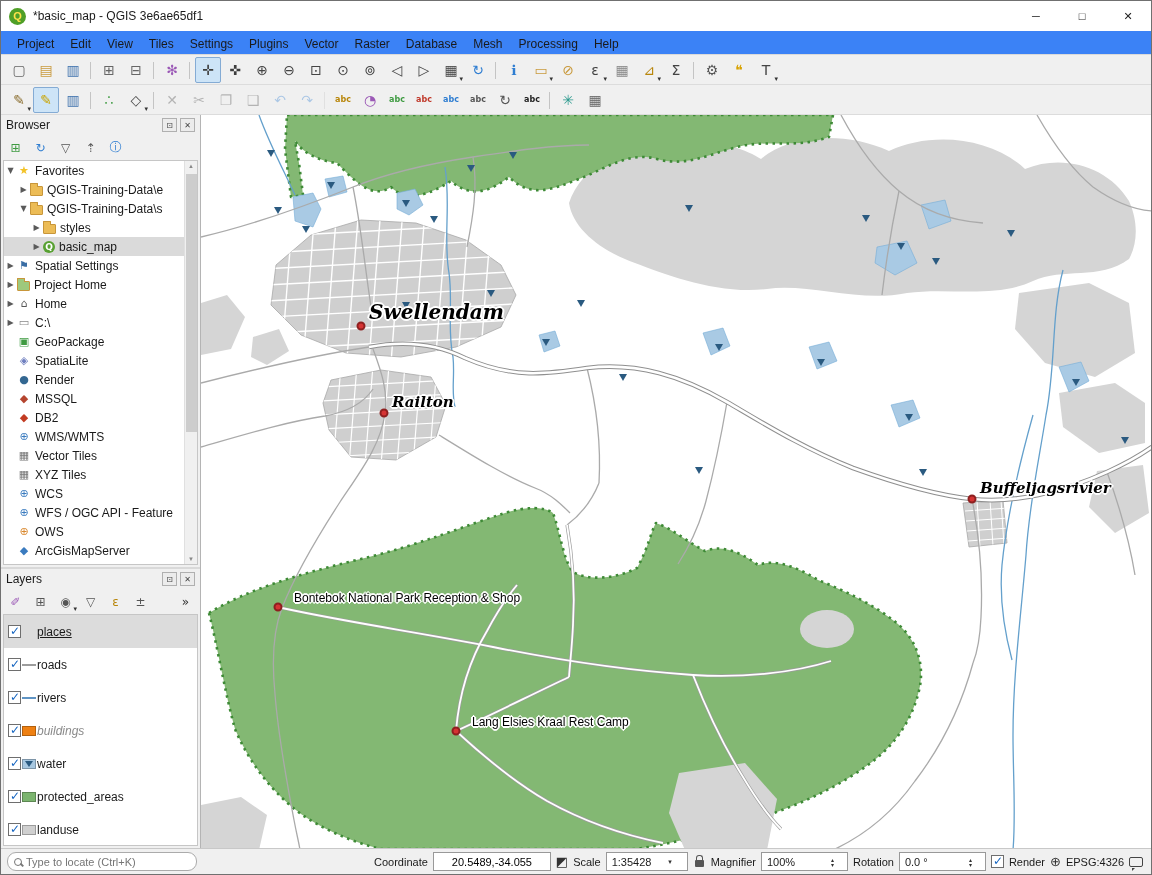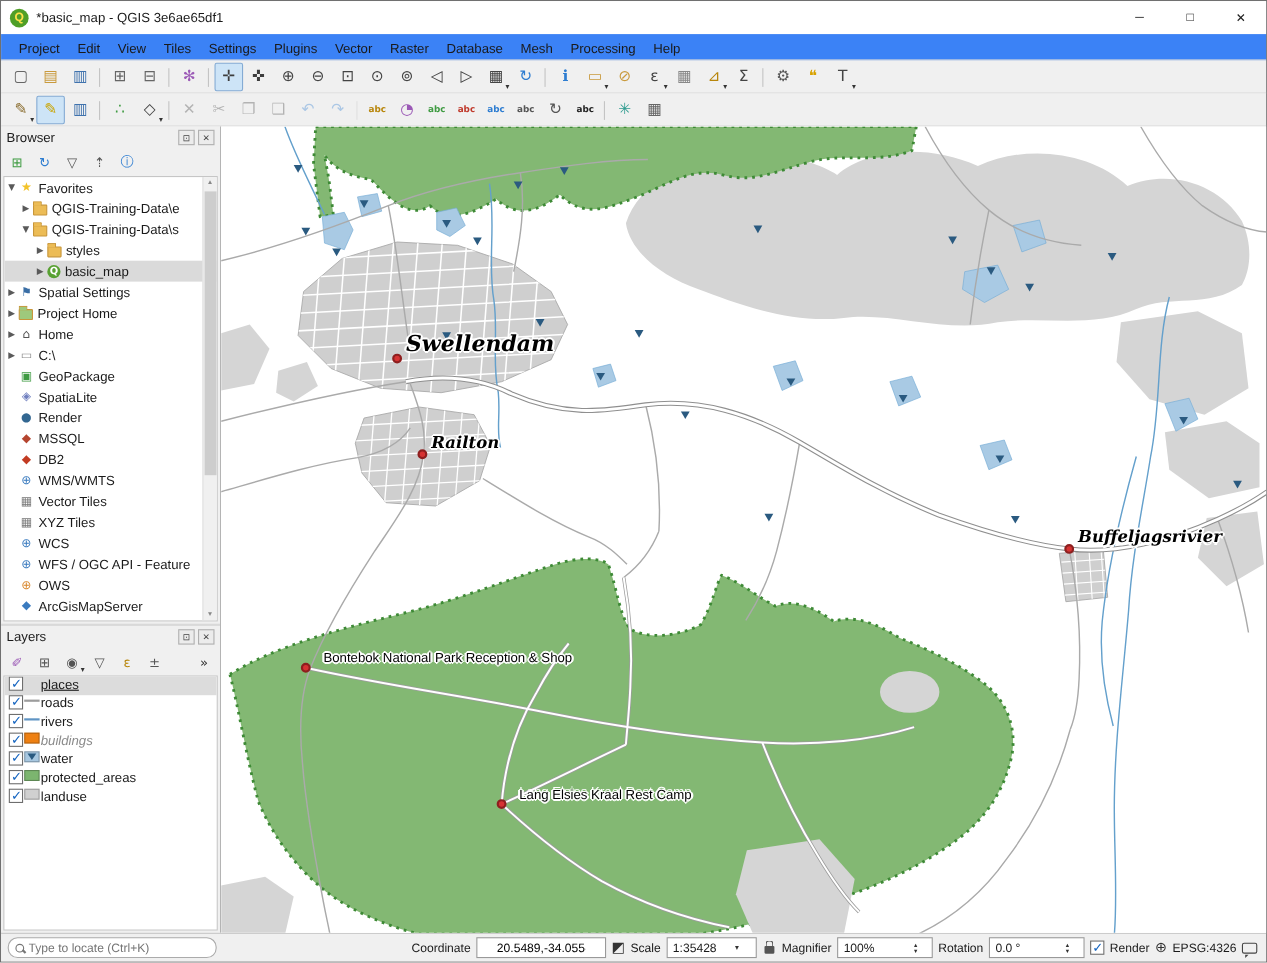--- a/index.html
+++ b/index.html
@@ -55,21 +55,21 @@
 .tree-icon[data-name="folder-icon"]::before,.tree-icon[data-name="folder-home-icon"]::before{content:"";position:absolute;top:-4px;left:-1px;width:6px;height:3px;background:#ecbc56;border:1px solid #c8963a;border-bottom:none;border-radius:1px 1px 0 0}
 .tree-icon[data-name="folder-home-icon"]{background:#9ec97c}
 .tree-icon[data-name="folder-home-icon"]::before{background:#9ec97c}
 .tree-icon[data-name="qgis-file-icon"]{background:#58a132;border-radius:50%;width:12px;height:12px;color:#fff!important;font-size:9px;font-weight:bold}
 .vscroll{position:absolute;top:0;right:0;bottom:0;width:13px;background:#f0f0f0;border-left:1px solid #e0e0e0}
 .vscroll::before{content:"▲";position:absolute;top:2px;left:3px;font-size:6px;color:#888}
 .vscroll::after{content:"▼";position:absolute;bottom:2px;left:3px;font-size:6px;color:#888}
 .vthumb{position:absolute;top:13px;left:1px;width:11px;height:64%;background:#cdcdcd}
 
 .layers-list{background:#fff;border:1px solid #c6c6c6;margin:0 2px 2px 2px;flex:1;overflow:hidden}
-.layer-item{height:17px;display:flex;gap:1px;padding:0 4px}
+.layer-item{height:33px;display:flex;align-items:center;gap:1px;padding:0 4px}
 .layer-item.selected{background:#dcdcdc}
 .cb{width:13px;height:13px;border:1px solid #6e6e6e;background:#fff;position:relative;flex:none}
 .cb.checked::after{content:"✓";position:absolute;left:1px;top:-2px;font-size:12px;font-weight:bold;color:#1464c0;font-family:"DejaVu Sans",sans-serif}
 .swatch{width:14px;height:10px;position:relative;flex:none}
 .sw-fill{position:absolute;inset:0;border:1px solid rgba(0,0,0,.25)}
 .sw-tri{display:none;position:absolute;left:3px;top:2px;width:0;height:0;border-left:4px solid transparent;border-right:4px solid transparent;border-top:6px solid #2a5a80}
 .layer-item[data-swatch="none"] .swatch{visibility:hidden}
 .layer-item[data-swatch="line"] .sw-fill{top:4px;height:2px;border:none}
 .layer-item[data-swatch="water"] .sw-tri{display:block}
 .layer-label.underline{text-decoration:underline}

